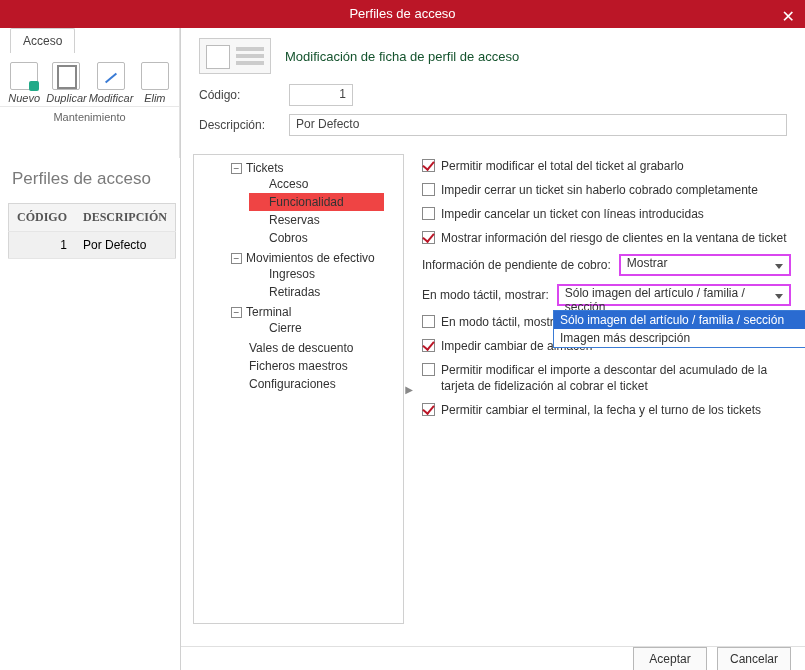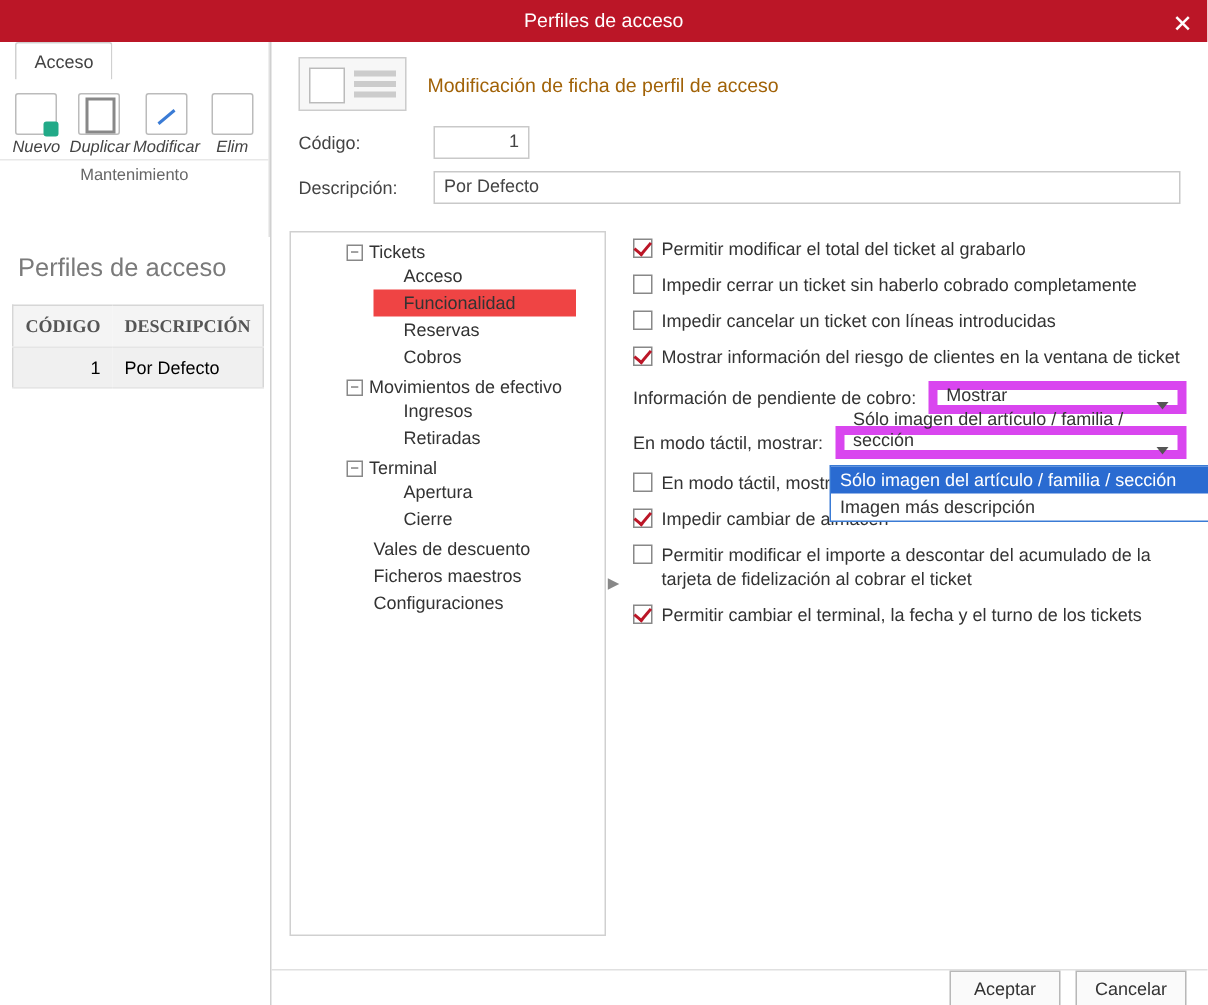--- a/index.html
+++ b/index.html
@@ -23,21 +23,21 @@
   .mini-table th, .mini-table td { font-size:12px; padding:6px 8px; border-bottom:1px solid #e5e5e5; }
   .mini-table th { background:#f4f4f4; text-align:left; font-weight:600; color:#555;font-family:Liberation Serif, serif; }
   .mini-table tr.sel td { background:#f0f0f0; }
   .mini-table { width:100%; border-collapse:collapse; }
 
   .dialog { position:absolute; left:180px; top:28px; right:0; bottom:0; background:#fff; border-left:1px solid #d0d0d0; }
   .dlg-head { display:flex; align-items:center; padding:10px 18px 6px; gap:14px; }
   .dlg-head .preview { width:72px; height:36px; border:1px solid #ccc; background:#f7f7f7; position:relative; }
   .dlg-head .preview::before { content:""; position:absolute; left:6px; top:6px; width:22px; height:22px; border:1px solid #bbb; background:#fff; }
   .dlg-head .preview::after { content:""; position:absolute; right:6px; top:8px; width:28px; height:4px; background:#ccc; box-shadow:0 7px 0 #ccc, 0 14px 0 #ccc; }
-  .dlg-title { font-size:13px; color:#a16207; }
+  .dlg-title { font-size:13px; color:#14532d; }
   .form-row { display:flex; align-items:center; padding:4px 18px; gap:10px; font-size:12px; color:#444; }
   .form-row label { width:80px; }
   .form-row .code-box { width:64px; height:22px; border:1px solid #c9c9c9; text-align:right; padding:2px 6px; background:#fff; }
   .form-row .desc-box { flex:1; height:22px; border:1px solid #c9c9c9; padding:2px 6px; background:#fff; }
 
   .dlg-body { display:flex; position:absolute; top:120px; left:0; right:0; bottom:40px; }
   .tree { width:211px; border:1px solid #d0d0d0; margin:6px 0 6px 12px; padding:4px 17px; font-size:12px; color:#333; overflow:auto; }
   .tree ul { list-style:none; margin:0; padding-left:18px; }
   .tree li { padding:2px 2px; white-space:nowrap; cursor:pointer; }
   .tree li.sel { background:#ef4444; }
@@ -45,21 +45,21 @@
   .tree .plain { padding-left:18px; display:block;}
 
   .expand-handle { width:10px; display:flex; align-items:center; justify-content:center; color:#888; font-size:10px; cursor:pointer; user-select:none; }
 
   .opts { flex:1; padding:6px 14px 6px 8px; font-size:12px; color:#333; position:relative; }
   .chk-row { display:flex; align-items:flex-start; gap:6px; padding:4px 0; line-height:16px; }
   .chk { width:13px; height:13px; border:1px solid #888; background:#fff; flex-shrink:0; margin-top:1px; position:relative; cursor:pointer; }
   .chk.checked::after { content:""; position:absolute; left:2px; top:-1px; width:5px; height:9px; border-right:2px solid #bb1627; border-bottom:2px solid #bb1627; transform:rotate(40deg); }
   .sel-row { display:flex; align-items:center; gap:8px; padding:4px 0; }
   .sel-row label { white-space:nowrap; }
-  .combo { flex:1; height:22px; border:6px solid #d946ef; background:#fff; display:flex; align-items:flex-end; padding:0 18px 0 6px; position:relative; cursor:pointer; }
+  .combo { flex:1; height:22px; border:2px solid #d946ef; background:#fff; display:flex; align-items:flex-start; padding:0 18px 0 6px; position:relative; cursor:pointer; }
   .combo::after { content:""; position:absolute; right:6px; top:8px; border-left:4px solid transparent; border-right:4px solid transparent; border-top:5px solid #555; }
   .dropdown { position:absolute; border:1px solid #3a7bd5; background:#fff; font-size:12px; z-index:5; }
   .dropdown .opt { padding:2px 6px; white-space:nowrap; cursor:pointer; }
   .dropdown .opt.hl { background:#2a6bd1; color:#fff; }
 
   .dlg-footer { position:absolute; left:0; right:0; bottom:0; height:24px; border-top:1px solid #e0e0e0; display:flex; justify-content:flex-end; align-items:center; padding:0 14px; gap:10px; }
   .btn { min-width:74px; height:24px; border:1px solid #b8b8b8; background:#fafafa; font-size:12px; color:#333; cursor:pointer; padding:0 12px; }
 </style>
 </head>
 <body>
@@ -149,23 +149,20 @@
                 <span class="plain">Ingresos</span>
               </li>
             <li>
                 <span class="plain">Retiradas</span>
               </li>
           </ul>
         </li>
         <li><span class="tg">−</span><span>Terminal</span>
           <ul>
             <li>
-                <span class="plain">Apertura</span>
-              </li>
-            <li>
                 <span class="plain">Cierre</span>
               </li>
           </ul>
         </li>
         <li>
             <span class="plain">Vales de descuento</span>
           </li>
         <li>
             <span class="plain">Ficheros maestros</span>
           </li>

